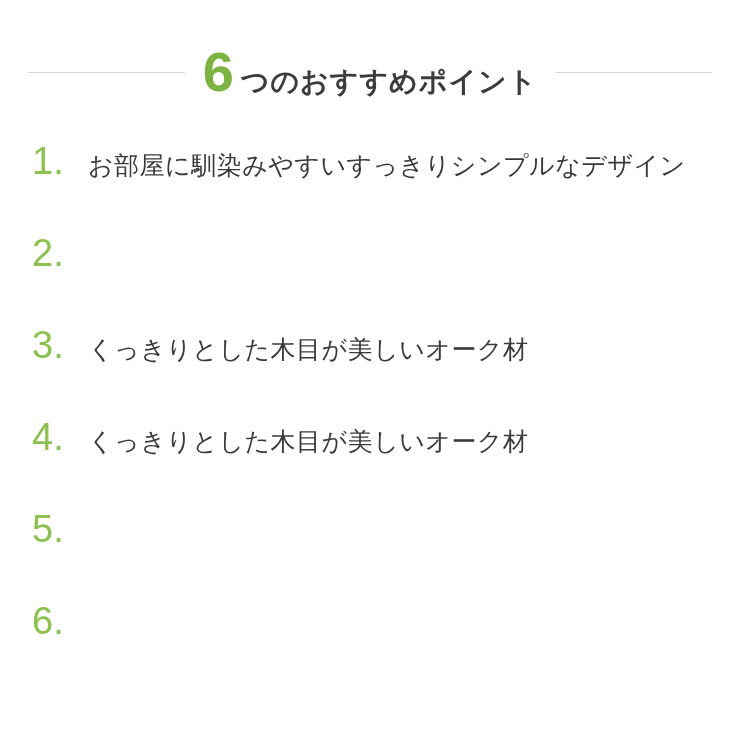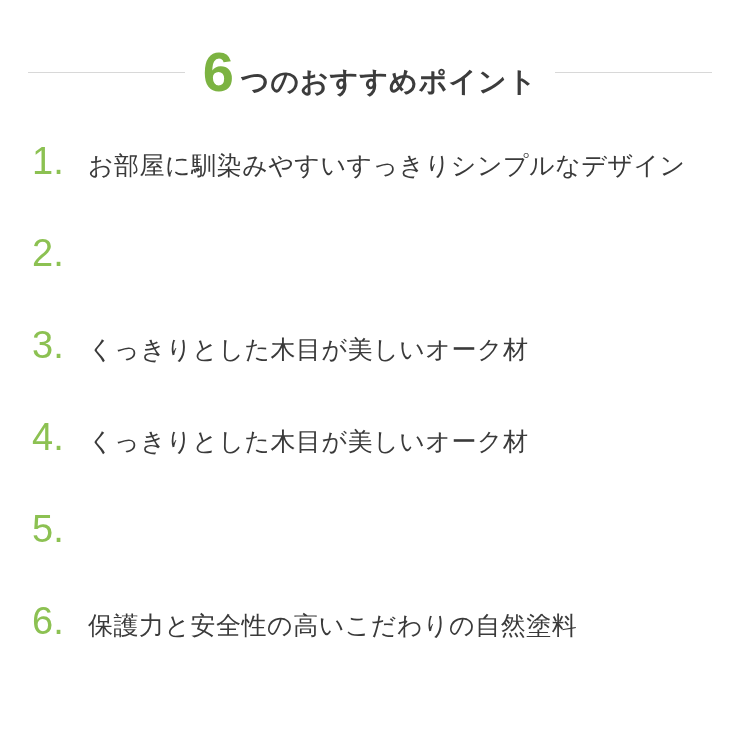--- a/index.html
+++ b/index.html
@@ -137,20 +137,19 @@
       <span class="item-number">4.</span>
       <span class="item-text">くっきりとした木目が美しいオーク材</span>
     </div>
 
     <div class="list-item">
       <span class="item-number">5.</span>
     </div>
 
     <div class="list-item">
       <span class="item-number">6.</span>
-      <span class="item-text">保護力と安全性の高いこだわりの自然塗料</span>
     </div>
 
   </div>
 
   <div class="spacer"></div>
 
 </div>
 
 </body></html>

